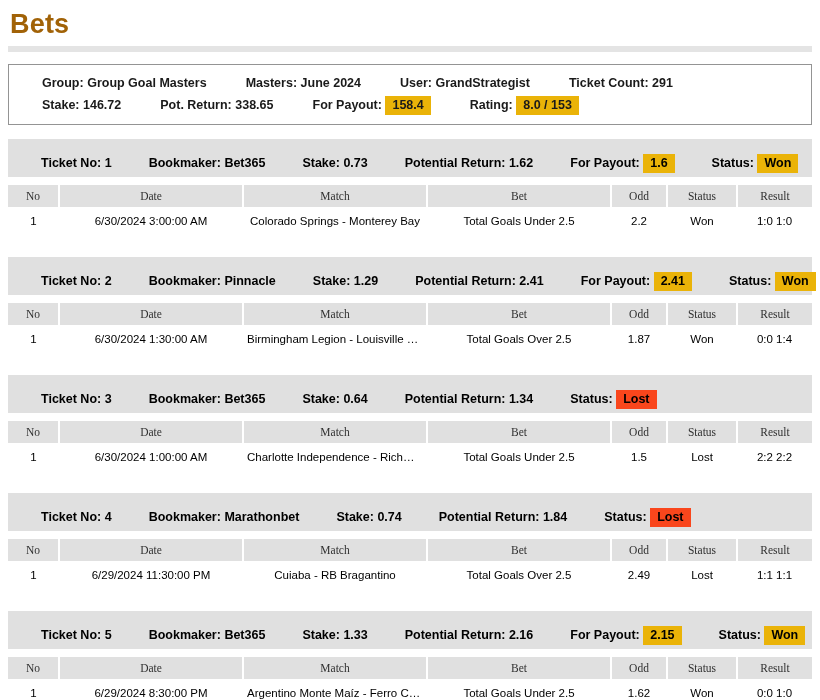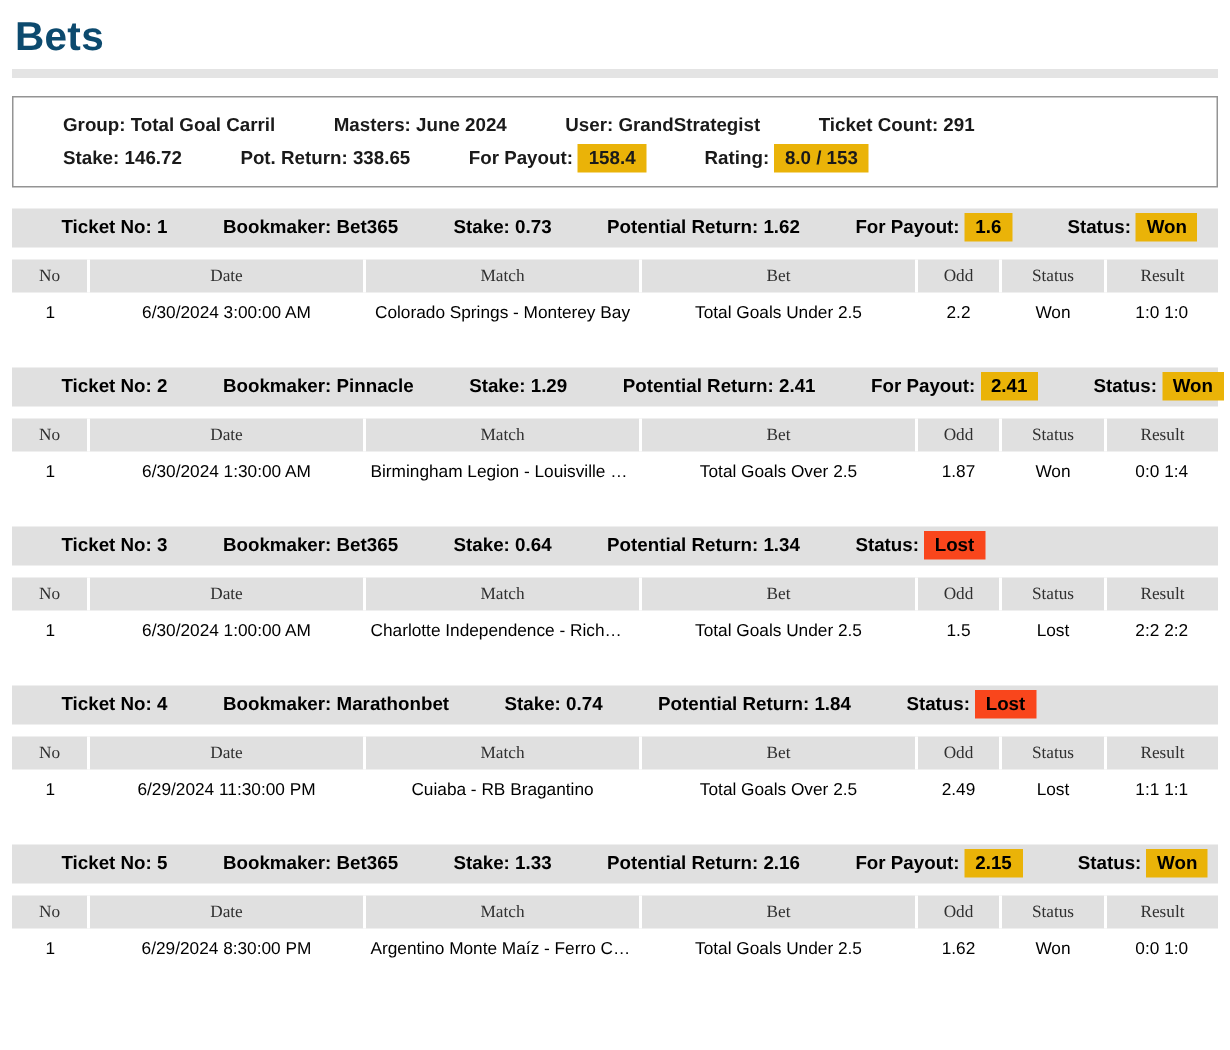--- a/index.html
+++ b/index.html
@@ -17,21 +17,21 @@
   .page {
     width: 820px;
     box-sizing: border-box;
     padding: 0 8px;
   }
 
   
   .page-title {
     font-size: 27px;
     font-weight: bold;
-    color: #0c4a6e;
+    color: #a16207;
     margin: 10px 0 6px 2px;
     letter-spacing: 0.2px;
     line-height: 1.1;
   }
   .title-rule {
     height: 6px;
     background: #e4e4e4;
     margin: 4px 0 12px 0;
   }
 
@@ -68,21 +68,21 @@
     line-height: 14px;
     color: #000;
   }
 
   
   .ticket { margin-bottom: 22px; }
   .ticket-header {
     background: #e0e0e0;
     font-size: 12.5px;
     line-height: 24px;
-    padding: 0 0 2px 14px;
+    padding: 12px 0 2px 14px;
     white-space: nowrap;
   }
   .ticket-header .field { margin-right: 18px; display: inline; }
 
   
   table.bets {
     width: 100%;
     border-collapse: collapse;
     table-layout: fixed;
     margin-top: 8px;
@@ -121,21 +121,21 @@
 </head>
 <body>
 
 <div class="page">
 
   <div class="page-title">Bets</div>
   <div class="title-rule"></div>
 
   <div class="summary-box">
     <div class="summary-row">
-      <span class="field"><span class="lbl">Group:</span> <span class="val">Total Goal Carril</span></span><span class="field"><span class="lbl">Masters:</span> <span class="val">June 2024</span></span><span class="field"><span class="lbl">User:</span> <span class="val">GrandStrategist</span></span><span class="field"><span class="lbl">Ticket Count:</span> <span class="val">291</span></span>
+      <span class="field"><span class="lbl">Group:</span> <span class="val">Group Goal Masters</span></span><span class="field"><span class="lbl">Masters:</span> <span class="val">June 2024</span></span><span class="field"><span class="lbl">User:</span> <span class="val">GrandStrategist</span></span><span class="field"><span class="lbl">Ticket Count:</span> <span class="val">291</span></span>
     </div>
     <div class="summary-row">
       <span class="field"><span class="lbl">Stake:</span> <span class="val">146.72</span></span><span class="field"><span class="lbl">Pot. Return:</span> <span class="val">338.65</span></span><span class="field"><span class="lbl">For Payout:</span> <span class="hl-green">158.4</span></span><span class="field"><span class="lbl">Rating:</span> <span class="hl-green">8.0 / 153</span></span>
     </div>
   </div>
 
   <div id="tickets-container">
       <div class="ticket">
         <div class="ticket-header"><span class="field"><span class="lbl">Ticket No:</span> <span class="val">1</span></span><span class="field"><span class="lbl">Bookmaker:</span> <span class="val">Bet365</span></span><span class="field"><span class="lbl">Stake:</span> <span class="val">0.73</span></span><span class="field"><span class="lbl">Potential Return:</span> <span class="val">1.62</span></span><span class="field"><span class="lbl">For Payout:</span> <span class="hl-green">1.6</span></span><span class="field"><span class="lbl">Status:</span> <span class="hl-green">Won</span></span></div>
         <table class="bets">

